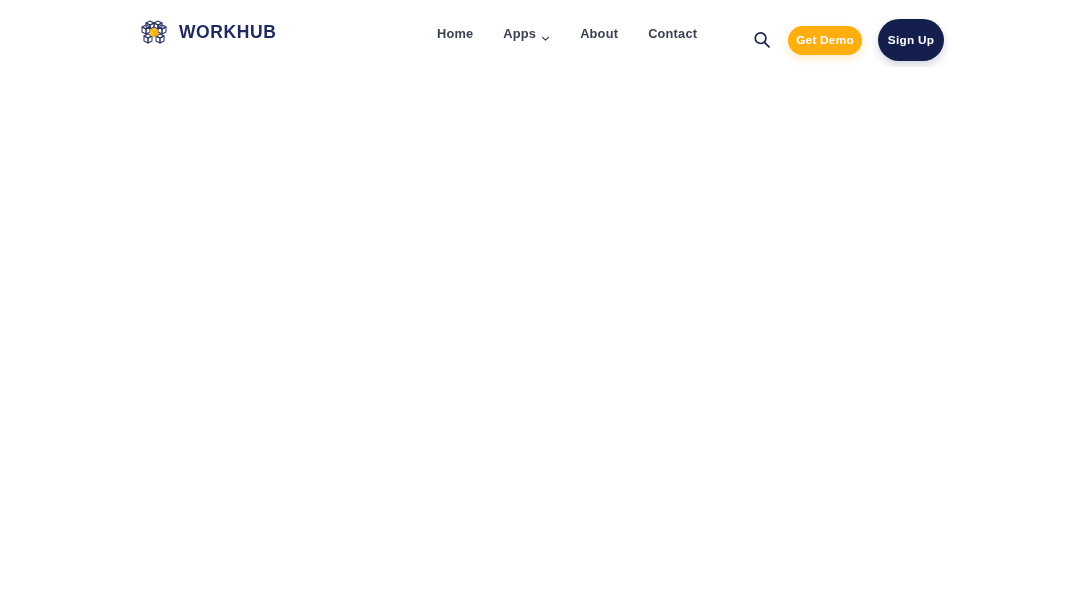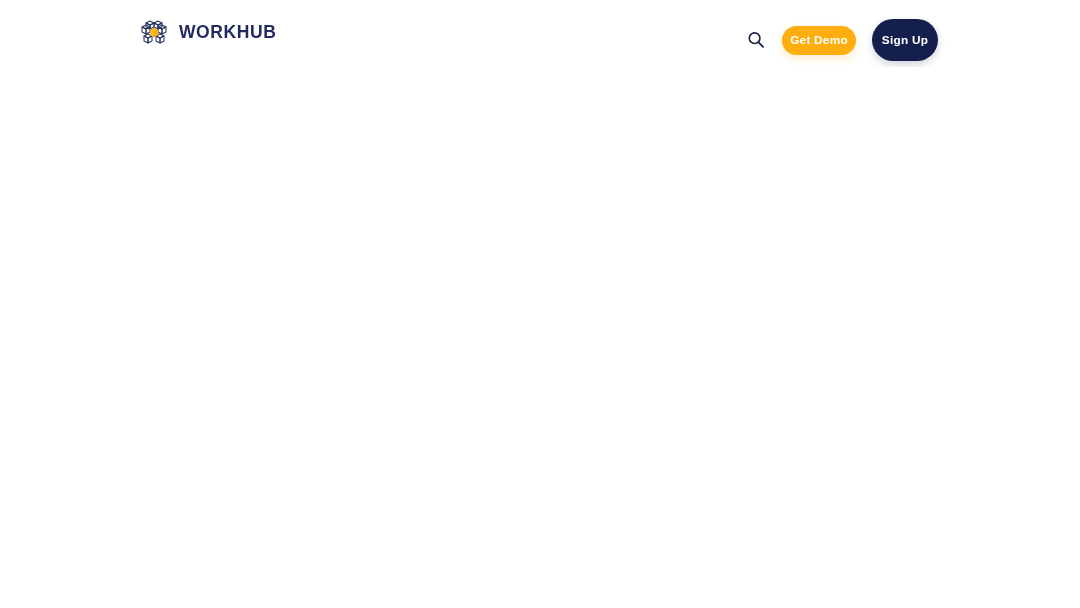--- a/index.html
+++ b/index.html
@@ -92,21 +92,21 @@
   .chev {
     width: 9px;
     height: 9px;
     display: block;
     margin-top: 2px;
   }
 
   
   .header-actions {
     position: absolute;
-    right: 142px;
+    right: 136px;
     top: 19px;
     display: flex;
     align-items: center;
     gap: 16px;
   }
   .search-btn {
     width: 20px;
     height: 20px;
     background: none;
     border: none;
@@ -196,20 +196,39 @@
           <g>
             <path d="M24 26 L32 22 L40 26 L32 30 Z" fill="#fbc02d" stroke="#f0a500" stroke-width="1.6" stroke-linejoin="round"></path>
             <path d="M24 26 L24 36 L32 40 L32 30 Z" fill="#fcc63f" stroke="#f0a500" stroke-width="1.6" stroke-linejoin="round"></path>
             <path d="M40 26 L40 36 L32 40 L32 30 Z" fill="#f7b418" stroke="#f0a500" stroke-width="1.6" stroke-linejoin="round"></path>
           </g>
         </svg>
       </span>
       <span class="brand-name">WORKHUB</span>
     </a>
 
+    <nav class="main-nav">
+      <a class="nav-link" href="#">
+        <span>Home</span>
+      </a>
+      <a class="nav-link" href="#">
+        <span>Apps</span>
+        <span class="chev">
+          <svg viewBox="0 0 12 12" width="9" height="9" aria-hidden="true">
+            <path d="M2 4.3 L6 8.2 L10 4.3" fill="none" stroke="#3b4151" stroke-width="1.5" stroke-linecap="round" stroke-linejoin="round"></path>
+          </svg>
+        </span>
+      </a>
+      <a class="nav-link" href="#">
+        <span>About</span>
+      </a>
+      <a class="nav-link" href="#">
+        <span>Contact</span>
+      </a>
+    </nav>
 
     <div class="header-actions">
       <button class="search-btn" aria-label="Search">
         <svg viewBox="0 0 20 20" width="20" height="20" aria-hidden="true">
           <circle cx="8.6" cy="8.2" r="5.3" fill="none" stroke="#20264a" stroke-width="1.7"></circle>
           <path d="M12.6 12.4 L17 16.8" stroke="#20264a" stroke-width="1.9" stroke-linecap="round"></path>
         </svg>
       </button>
 
       <button class="btn btn-demo">Get Demo</button>

